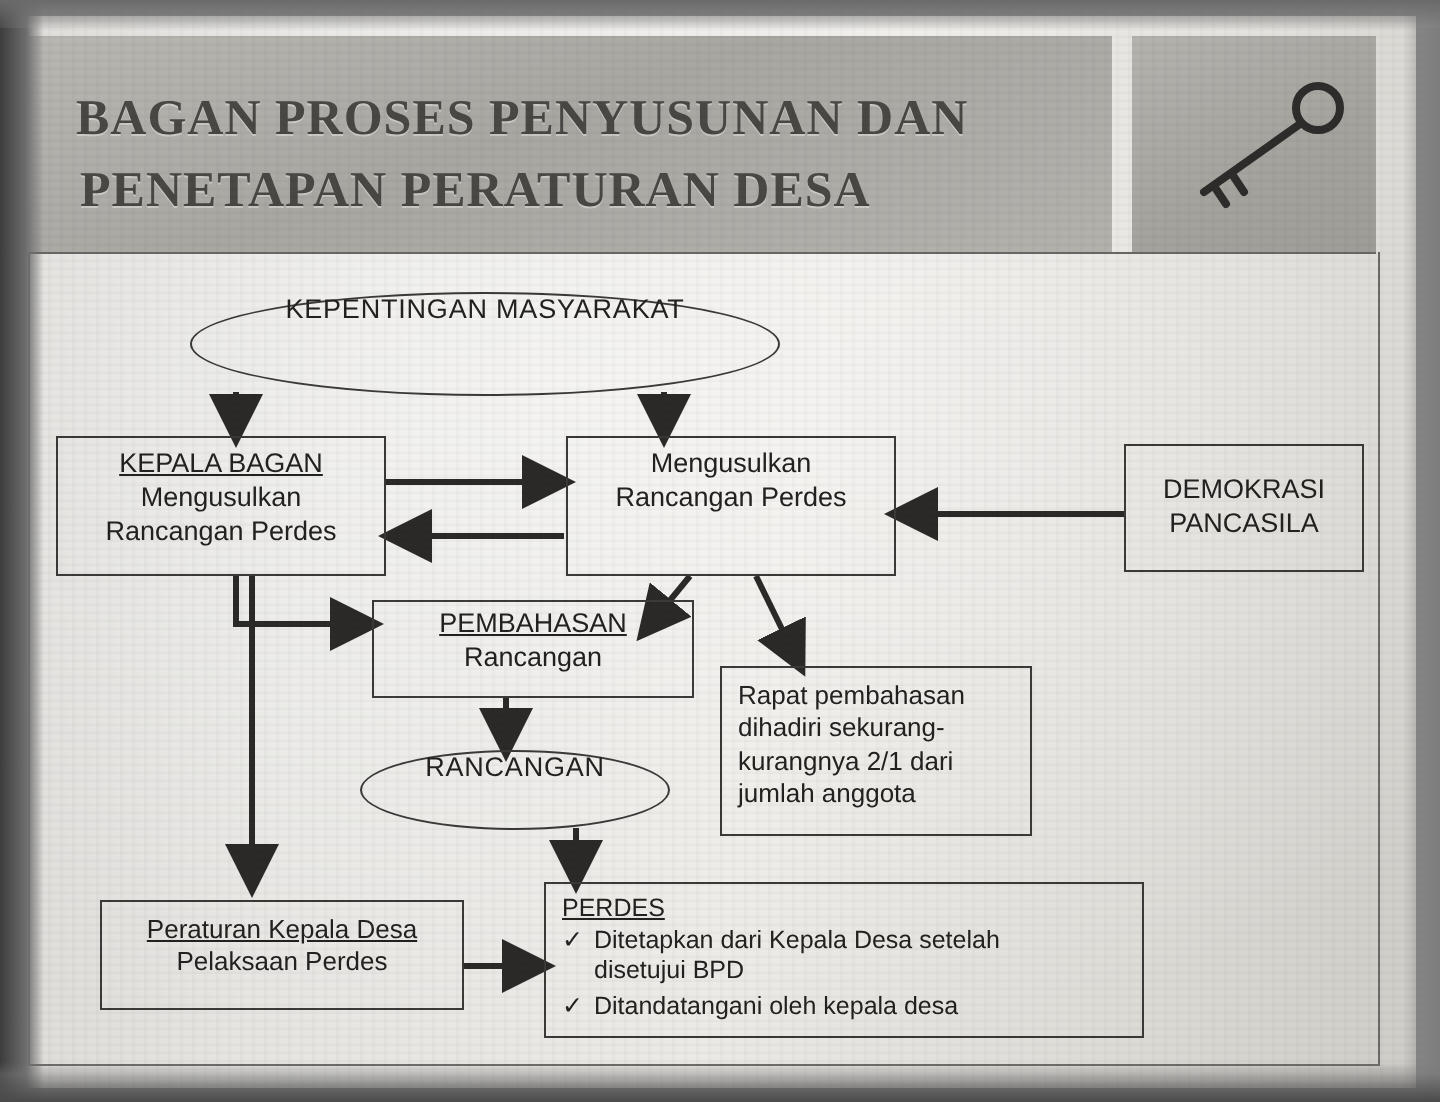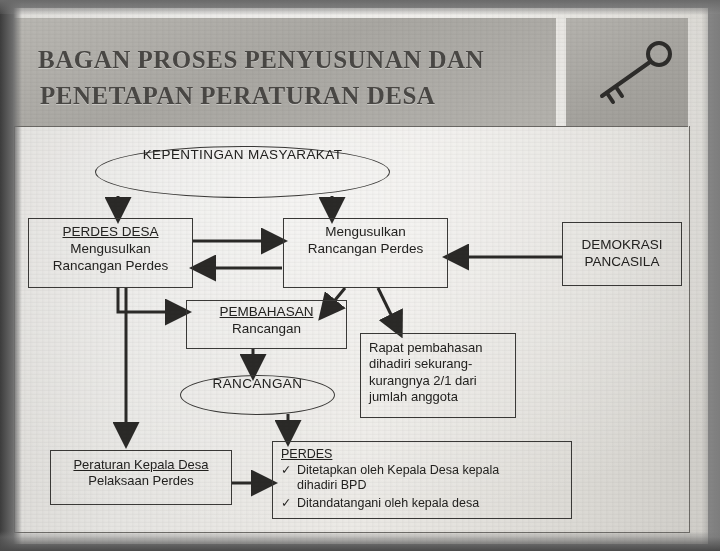--- a/index.html
+++ b/index.html
@@ -228,21 +228,21 @@
 
       <path d="M288,414 L288,441"></path>
     </g>
   </svg>
 
   <div class="ellipse" style="left:95px; top:146px; width:295px; height:52px; font-size:13.5px; letter-spacing:0.4px;">
     <span>KEPENTINGAN MASYARAKAT</span>
   </div>
 
   <div class="node" style="left:28px; top:218px; width:165px; height:70px; font-size:13.5px; padding-top:5px;">
-    <span class="title">PERDES DESA</span>
+    <span class="title">KEPALA BAGAN</span>
     <span>Mengusulkan</span><br>
     <span>Rancangan Perdes</span>
   </div>
 
   <div class="node" style="left:283px; top:218px; width:165px; height:70px; font-size:13.5px; padding-top:5px;">
     <span>Mengusulkan</span><br>
     <span>Rancangan Perdes</span>
   </div>
 
   <div class="node" style="left:562px; top:222px; width:120px; height:64px; font-size:13.5px; padding-top:14px;">
@@ -268,22 +268,22 @@
 
   <div class="node" style="left:50px; top:450px; width:182px; height:55px; font-size:13px; padding-top:6px;">
     <span class="title">Peraturan Kepala Desa</span>
     <span>Pelaksaan Perdes</span>
   </div>
 
   <div class="node txt-left" style="left:272px; top:441px; width:300px; height:78px; font-size:12.5px; padding:5px 0 0 8px;">
     <span class="title" style="text-align:left;">PERDES</span>
     <ul class="checklist">
       <li>
-        <span>Ditetapkan oleh Kepala Desa kepala</span><br>
-        <span style="display:inline-block;">dihadiri BPD</span>
+        <span>Ditetapkan dari Kepala Desa setelah</span><br>
+        <span style="display:inline-block;">disetujui BPD</span>
       </li>
       <li>
         <span>Ditandatangani oleh kepala desa</span>
       </li>
     </ul>
   </div>
 
   <div class="grain"></div>
   <div id="shadow-left"></div>
   <div id="shadow-right"></div>

